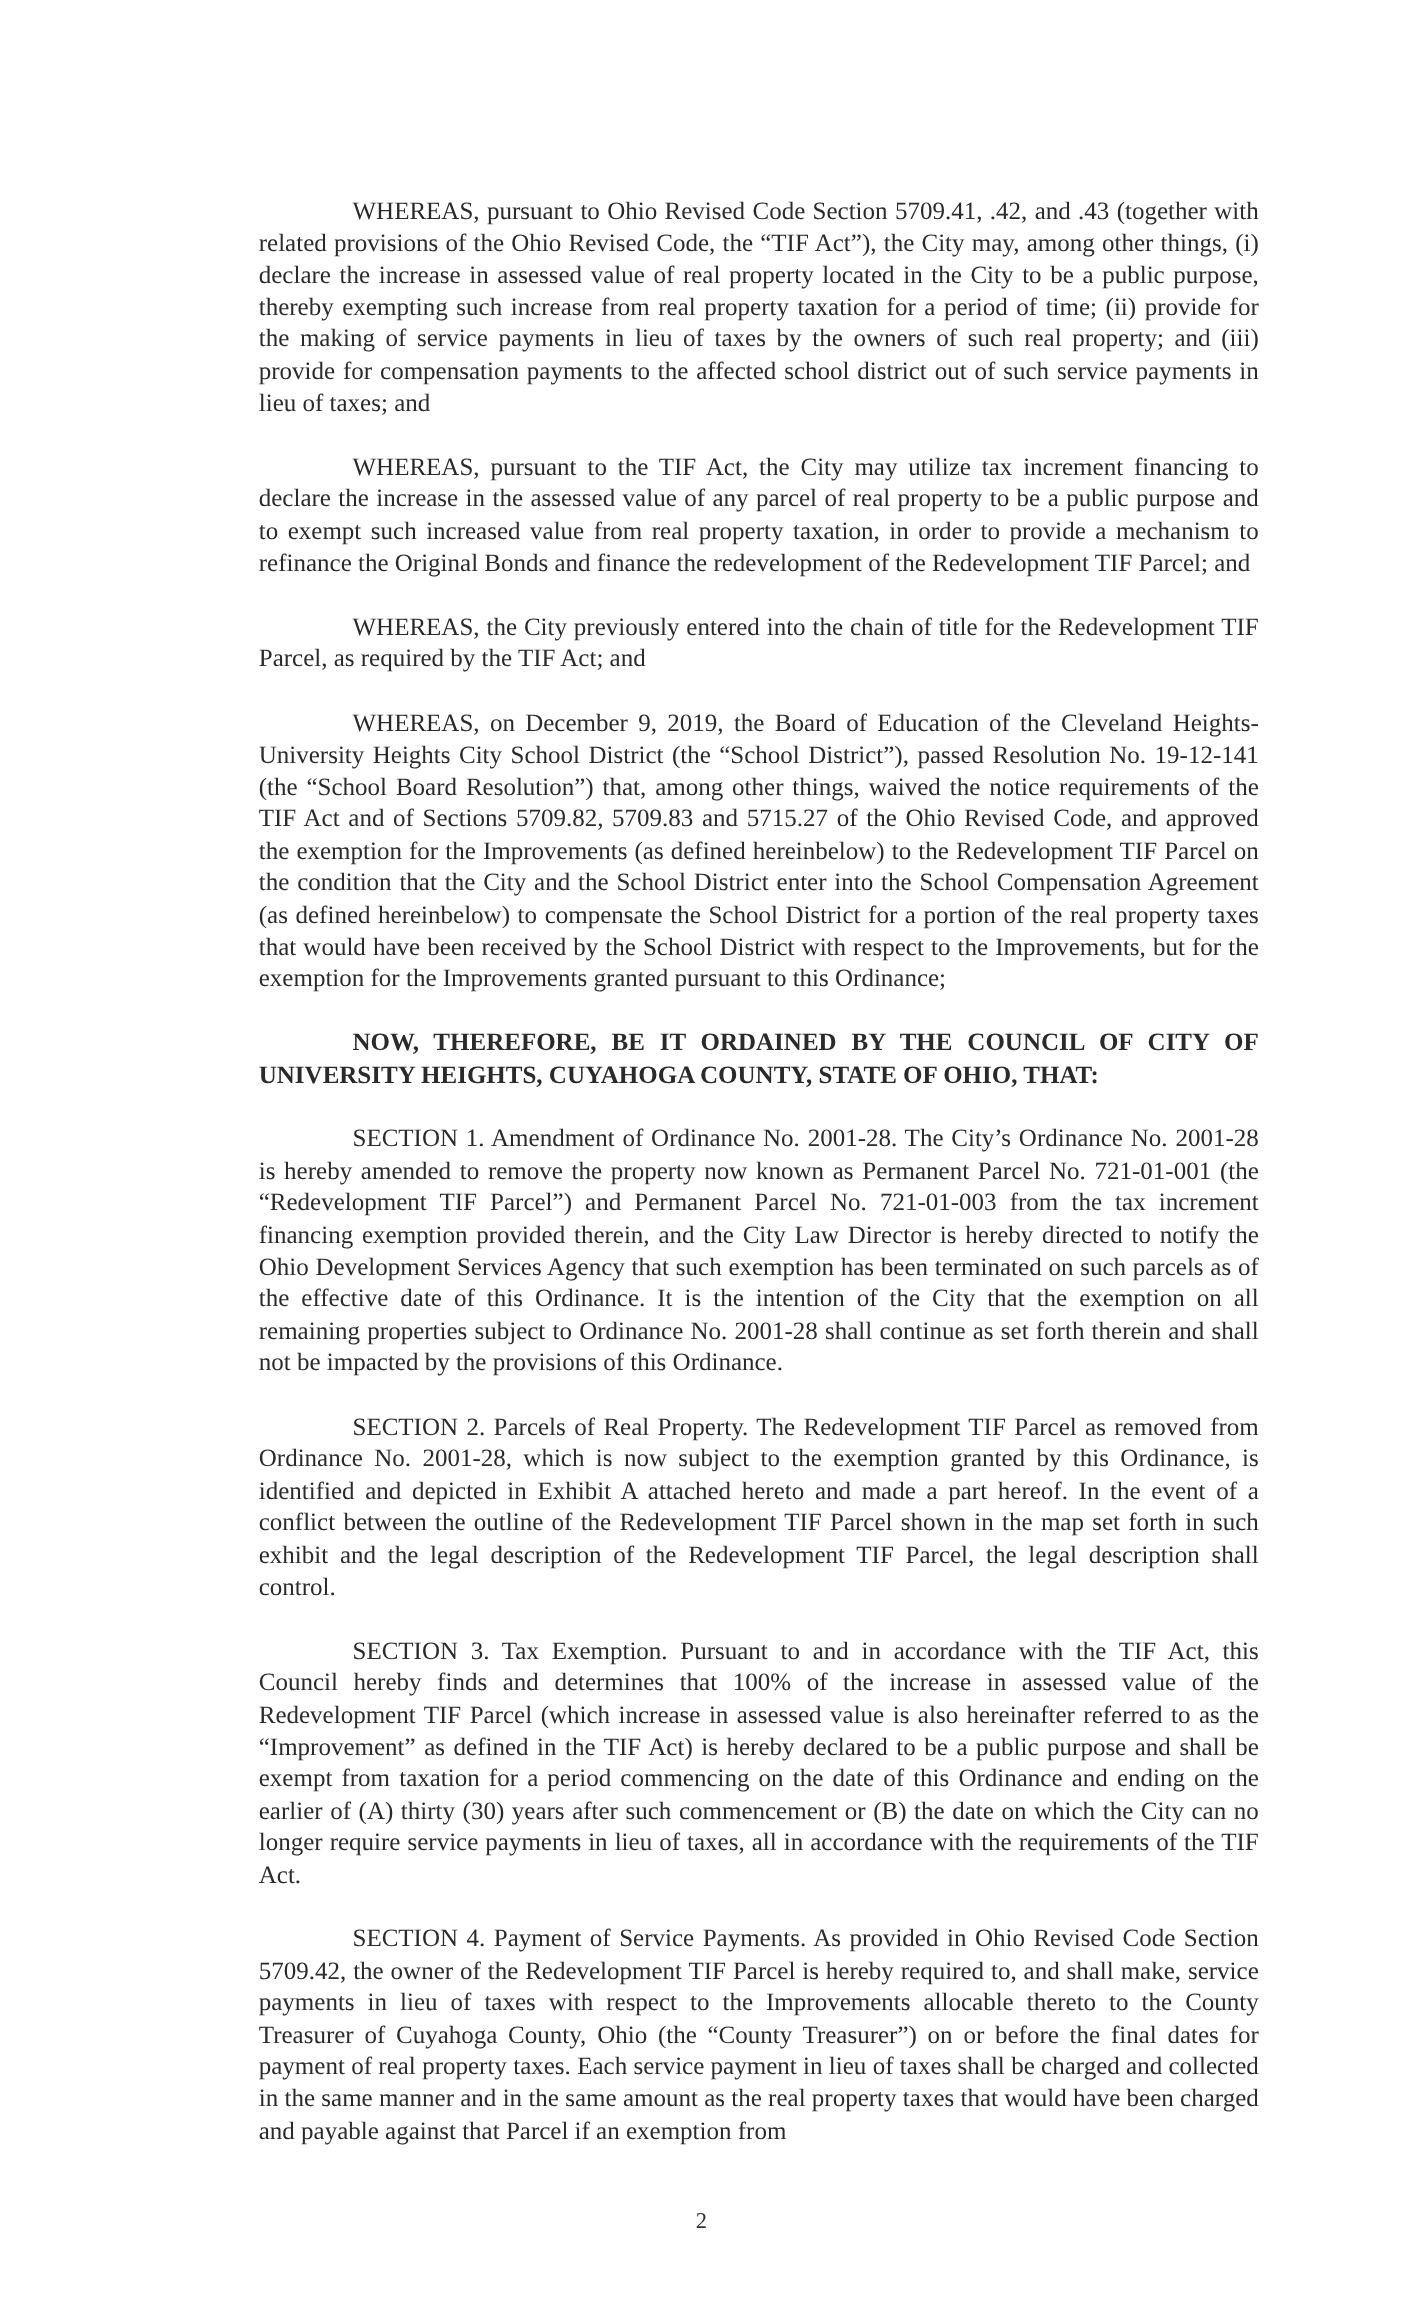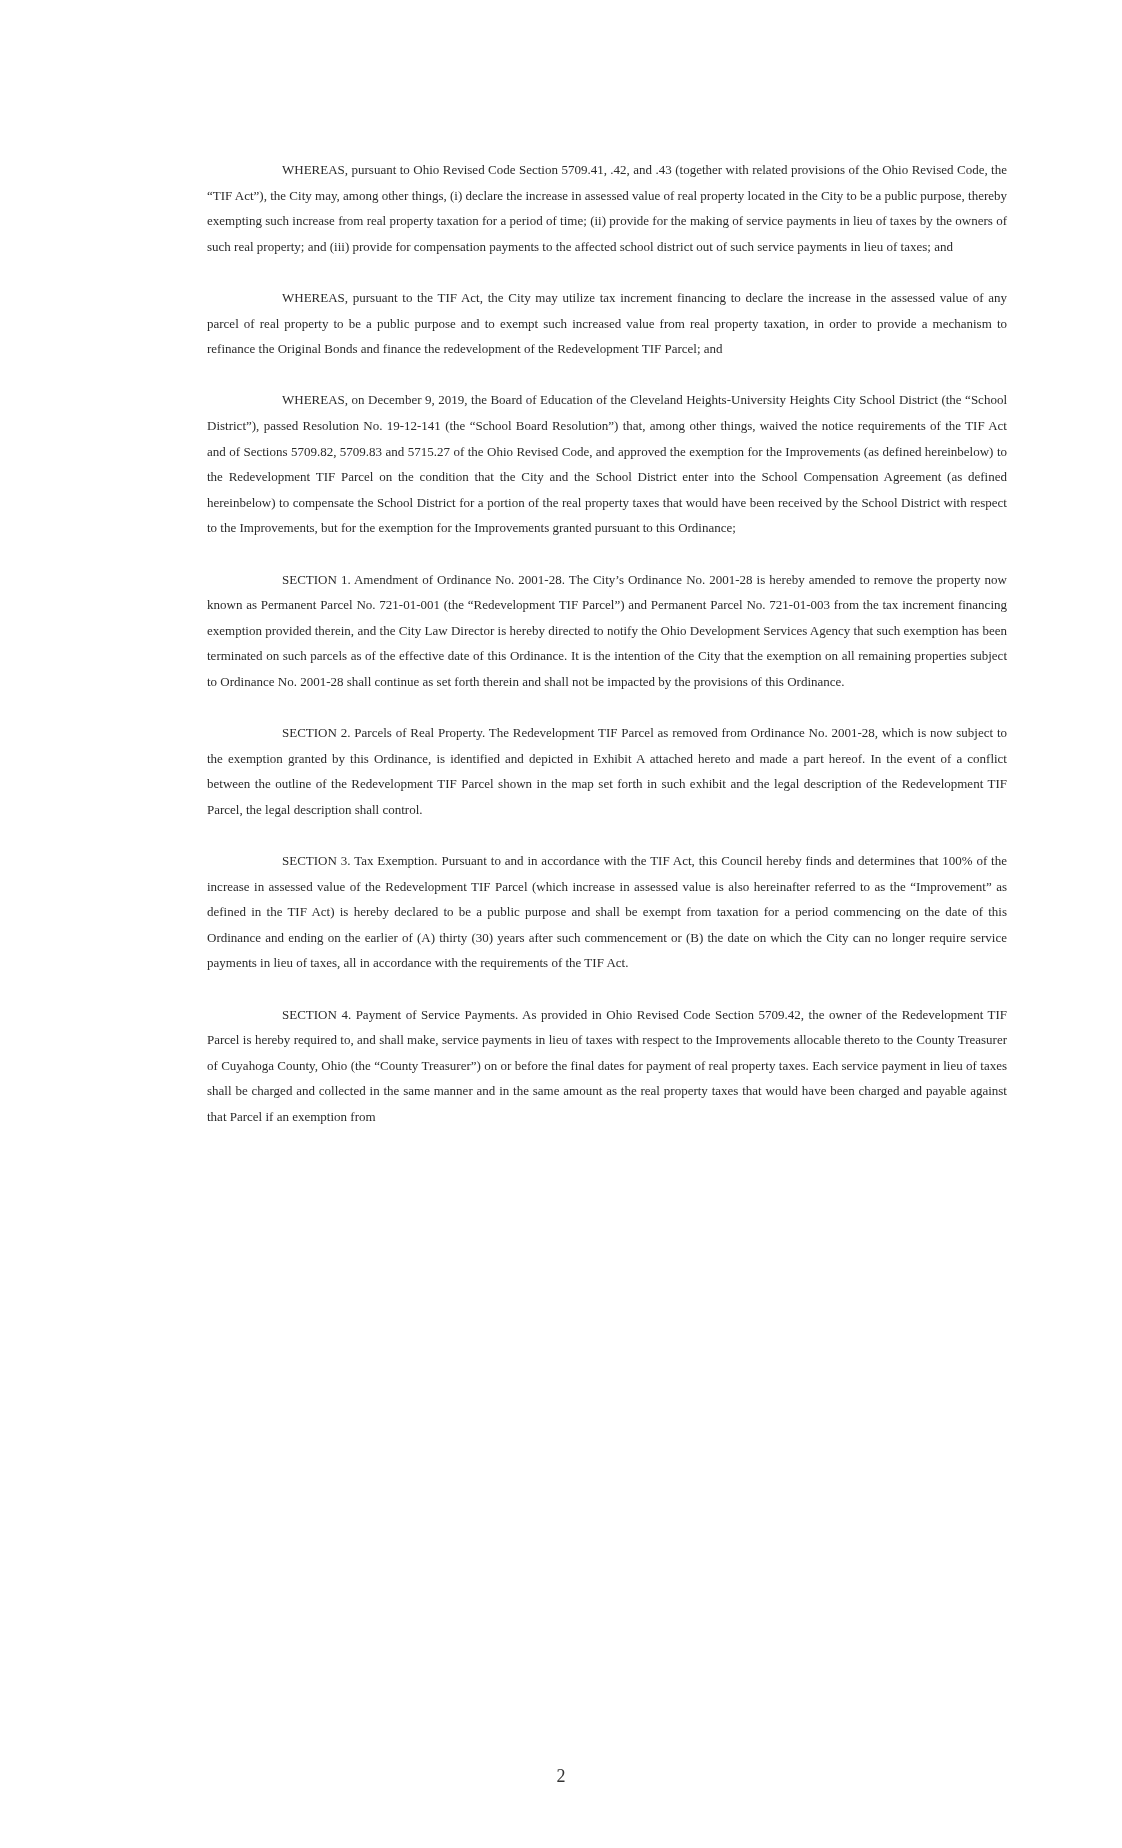--- a/index.html
+++ b/index.html
@@ -1,40 +1,42 @@
 <!DOCTYPE html>
 <html><head>
 <meta charset="utf-8">
 <style>
   html, body { margin: 0; padding: 0; background: #ffffff; }
   body { width: 1122px; height: 1848px; position: relative; overflow: hidden; }
   .page {
     position: absolute; left: 207px; top: 157px; width: 800px;
     font-family: "Liberation Serif", "DejaVu Serif", serif;
-    font-size: 13px; line-height: 25.6px; color: #2a2a2a;
+    font-size: 20px; line-height: 25.6px; color: #2a2a2a;
     text-align: justify;
   }
   .para { margin: 0 0 25.6px 0; text-indent: 75px; }
   .heading {
     margin: 0 0 25.6px 0; text-indent: 75px; font-weight: bold; text-align: justify;
   }
   .u { text-underline-offset: 2px; }
   .pagenum {
     position: absolute; left: 0; width: 1122px; top: 1766px; text-align: center;
     font-family: "Liberation Serif", "DejaVu Serif", serif; font-size: 18px; color: #333;
   }
 </style>
 </head>
 <body>
 
 <div class="page">
   <p class="para">WHEREAS, pursuant to Ohio Revised Code Section 5709.41, .42, and .43 (together with related provisions of the Ohio Revised Code, the “TIF Act”), the City may, among other things, (i) declare the increase in assessed value of real property located in the City to be a public purpose, thereby exempting such increase from real property taxation for a period of time; (ii) provide for the making of service payments in lieu of taxes by the owners of such real property; and (iii) provide for compensation payments to the affected school district out of such service payments in lieu of taxes; and</p>
   <p class="para">WHEREAS, pursuant to the TIF Act, the City may utilize tax increment financing to declare the increase in the assessed value of any parcel of real property to be a public purpose and to exempt such increased value from real property taxation, in order to provide a mechanism to refinance the Original Bonds and finance the redevelopment of the Redevelopment TIF Parcel; and</p>
+  <p class="para">WHEREAS, the City previously entered into the chain of title for the Redevelopment TIF Parcel, as required by the TIF Act; and</p>
   <p class="para">WHEREAS, on December 9, 2019, the Board of Education of the Cleveland Heights-University Heights City School District (the “School District”), passed Resolution No. 19-12-141 (the “School Board Resolution”) that, among other things, waived the notice requirements of the TIF Act and of Sections 5709.82, 5709.83 and 5715.27 of the Ohio Revised Code, and approved the exemption for the Improvements (as defined hereinbelow) to the Redevelopment TIF Parcel on the condition that the City and the School District enter into the School Compensation Agreement (as defined hereinbelow) to compensate the School District for a portion of the real property taxes that would have been received by the School District with respect to the Improvements, but for the exemption for the Improvements granted pursuant to this Ordinance;</p>
 
+  <p class="heading">NOW, THEREFORE, BE IT ORDAINED BY THE COUNCIL OF CITY OF UNIVERSITY HEIGHTS, CUYAHOGA COUNTY, STATE OF OHIO, THAT:</p>
 
   <p class="para"><span>SECTION 1.</span><span class="u"> Amendment of Ordinance No. 2001-28</span><span>.  The City’s Ordinance No. 2001-28 is hereby amended to remove the property now known as Permanent Parcel No. 721-01-001 (the “Redevelopment TIF Parcel”) and Permanent Parcel No. 721-01-003 from the tax increment financing exemption provided therein, and the City Law Director is hereby directed to notify the Ohio Development Services Agency that such exemption has been terminated on such parcels as of the effective date of this Ordinance. It is the intention of the City that the exemption on all remaining properties subject to Ordinance No. 2001-28 shall continue as set forth therein and shall not be impacted by the provisions of this Ordinance.</span></p>
 
   <p class="para"><span>SECTION 2.</span> <span class="u">Parcels of Real Property</span><span>. The Redevelopment TIF Parcel as removed from Ordinance No. 2001-28, which is now subject to the exemption granted by this Ordinance, is identified and depicted in </span><span class="u">Exhibit A</span><span> attached hereto and made a part hereof. In the event of a conflict between the outline of the Redevelopment TIF Parcel shown in the map set forth in such exhibit and the legal description of the Redevelopment TIF Parcel, the legal description shall control.</span></p>
 
   <p class="para"><span>SECTION 3.</span> <span class="u">Tax Exemption</span><span>. Pursuant to and in accordance with the TIF Act, this Council hereby finds and determines that 100% of the increase in assessed value of the Redevelopment TIF Parcel (which increase in assessed value is also hereinafter referred to as the “Improvement” as defined in the TIF Act) is hereby declared to be a public purpose and shall be exempt from taxation for a period commencing on the date of this Ordinance and ending on the earlier of (A) thirty (30) years after such commencement or (B) the date on which the City can no longer require service payments in lieu of taxes, all in accordance with the requirements of the TIF Act.</span></p>
 
   <p class="para"><span>SECTION 4.</span> <span class="u">Payment of Service Payments</span><span>. As provided in Ohio Revised Code Section 5709.42, the owner of the Redevelopment TIF Parcel is hereby required to, and shall make, service payments in lieu of taxes with respect to the Improvements allocable thereto to the County Treasurer of Cuyahoga County, Ohio (the “County Treasurer”) on or before the final dates for payment of real property taxes. Each service payment in lieu of taxes shall be charged and collected in the same manner and in the same amount as the real property taxes that would have been charged and payable against that Parcel if an exemption from</span></p>
 </div>
 

